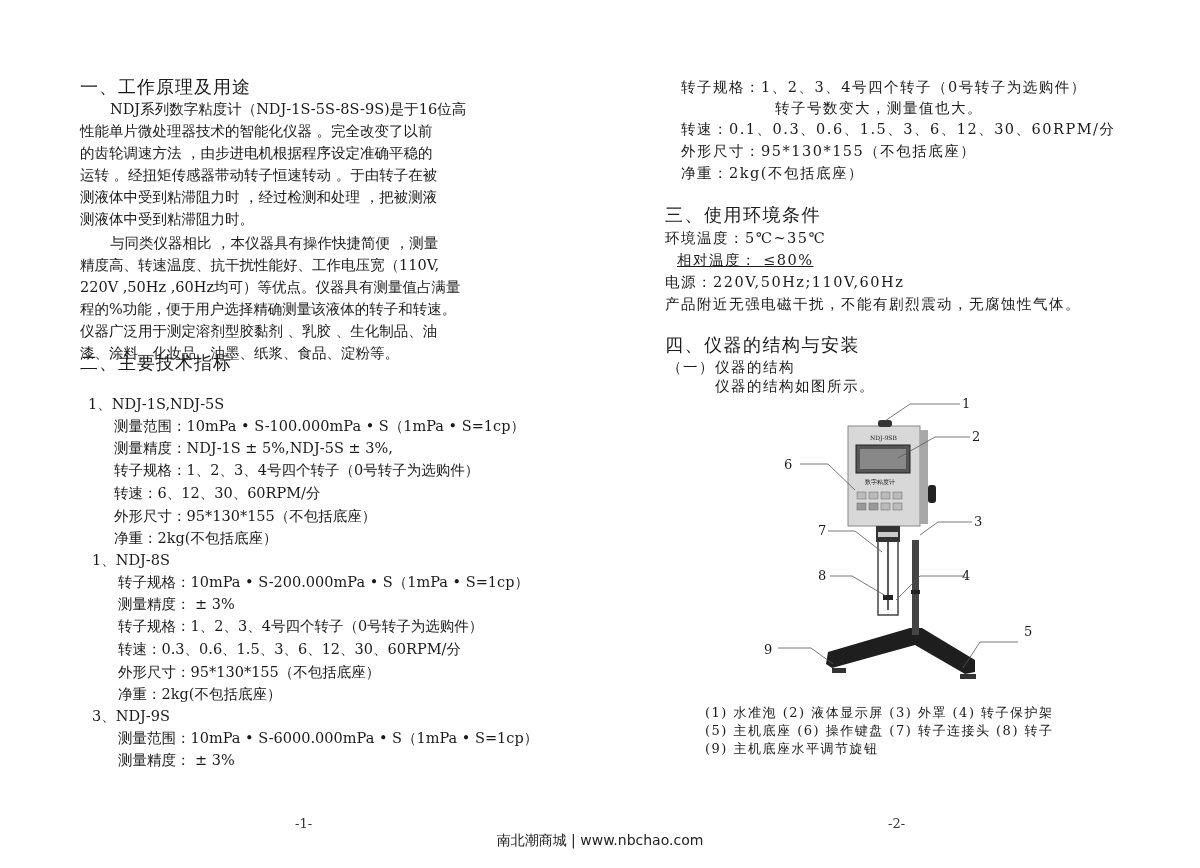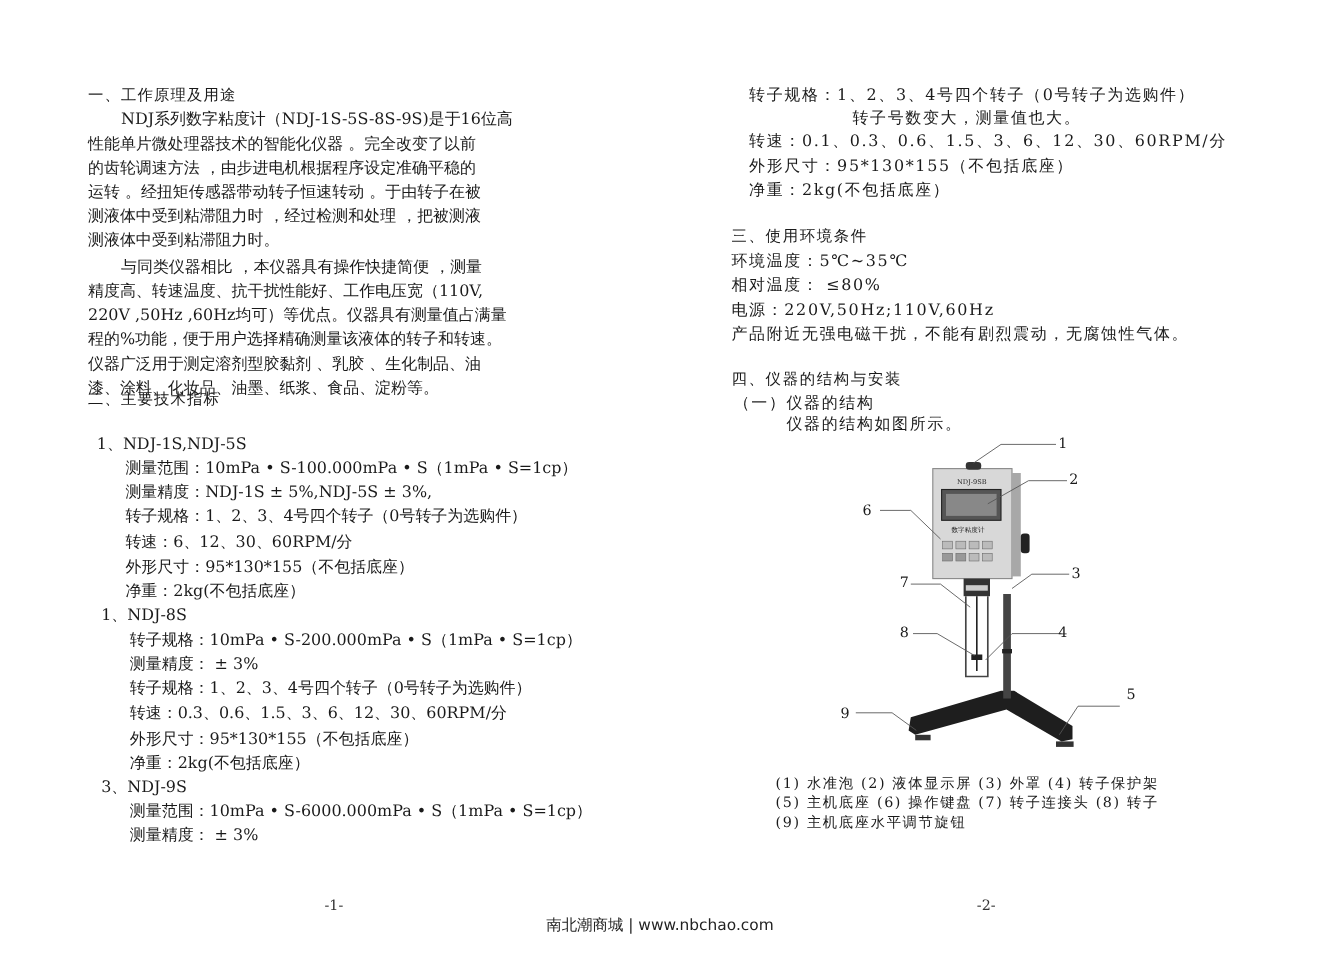--- a/index.html
+++ b/index.html
@@ -4,21 +4,21 @@
 <style>
   html, body { margin: 0; padding: 0; }
   body {
     width: 1200px; height: 868px; background: #ffffff; position: relative; overflow: hidden;
     font-family: "DejaVu Serif", "Liberation Serif", serif; color: #1a1a1a;
   }
   .page { position: absolute; top: 0; }
   .left { left: 80px; width: 460px; }
   .right { left: 665px; width: 500px; }
   .line { position: absolute; white-space: nowrap; font-size: 14.5px; line-height: 22px; }
-  .h { font-size: 14px; letter-spacing: 1px; }
+  .h { font-size: 18px; letter-spacing: 1px; }
   .sp { letter-spacing: 1.5px; }
   .pg { position: absolute; font-size: 13px; color: #333; }
   .footer { position: absolute; top: 832px; left: 0; width: 1200px; text-align: center;
     font-family: "DejaVu Sans", "Liberation Sans", sans-serif; font-size: 14px; color: #222; }
   .figure { position: absolute; left: 760px; top: 390px; width: 300px; height: 310px; }
   .callout { position: absolute; font-size: 13px; }
 </style>
 </head>
 <body>
 
@@ -64,21 +64,21 @@
 
 <div class="page right">
   <div class="line sp" style="top:76px;left:16px;">转子规格：1、2、3、4号四个转子（0号转子为选购件）</div>
   <div class="line sp" style="top:97px;left:110px;">转子号数变大，测量值也大。</div>
   <div class="line sp" style="top:118px;left:16px;">转速：0.1、0.3、0.6、1.5、3、6、12、30、60RPM/分</div>
   <div class="line sp" style="top:140px;left:16px;">外形尺寸：95*130*155（不包括底座）</div>
   <div class="line sp" style="top:162px;left:16px;">净重：2kg(不包括底座）</div>
 
   <div class="line h sp" style="top:204px;left:0;">三、使用环境条件</div>
   <div class="line sp" style="top:227px;left:0;">环境温度：5℃~35℃</div>
-  <div class="line sp" style="top:249px;left:0;">相对温度： ≤80%</div>
+  <div class="line sp" style="top:249px;left:12px;text-decoration:underline;">相对温度： ≤80%</div>
   <div class="line sp" style="top:271px;left:0;">电源：220V,50Hz;110V,60Hz</div>
   <div class="line sp" style="top:293px;left:0;">产品附近无强电磁干扰，不能有剧烈震动，无腐蚀性气体。</div>
 
   <div class="line h sp" style="top:334px;left:0;">四、仪器的结构与安装</div>
   <div class="line sp" style="top:356px;left:2px;">（一）仪器的结构</div>
   <div class="line sp" style="top:375px;left:50px;">仪器的结构如图所示。</div>
 </div>
 
 <svg class="figure" viewBox="0 0 300 310" width="300" height="310" style="left:760px;top:390px;">
 

